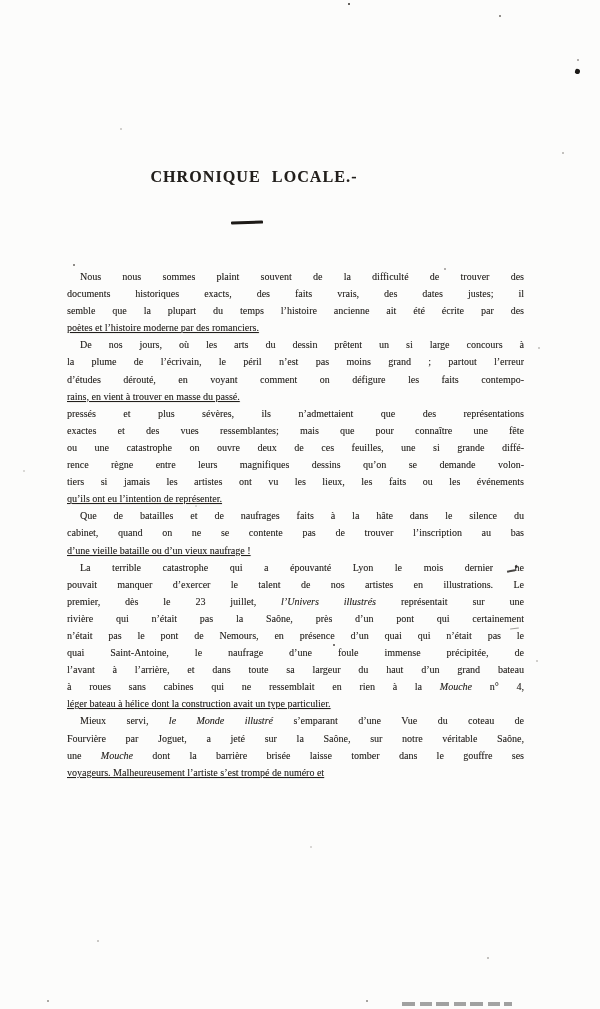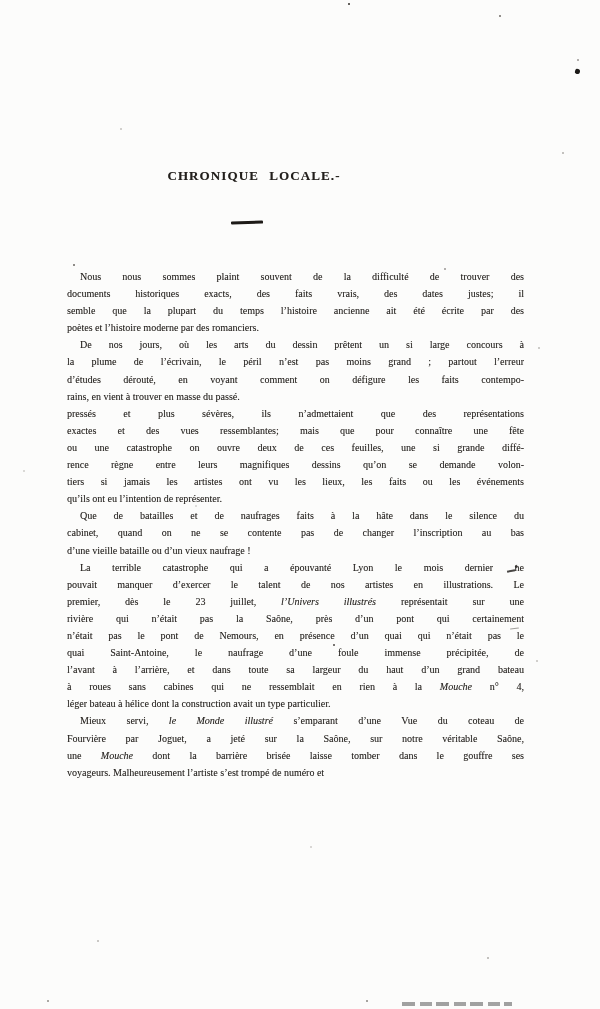--- a/index.html
+++ b/index.html
@@ -8,40 +8,40 @@
   .page {
     position:relative; width:600px; height:1009px;
     background: var(--paper);
     overflow:hidden;
     font-family:"Liberation Serif","DejaVu Serif",serif;
     color: var(--ink);
   }
   .title {
     position:absolute; left:0; top:168px; width:508px;
     text-align:center;
-    font-size:13px; font-weight:700; letter-spacing:1.1px; word-spacing:6px;
+    font-size:16px; font-weight:700; letter-spacing:1.1px; word-spacing:6px;
     color:var(--ink);
     text-shadow:0.2px 0.2px 0 rgba(30,25,20,.4);
   }
   .title-rule {
     position:absolute; left:231px; top:221px; width:32px; height:2.6px;
     background:#1d1a17; border-radius:1px; transform:rotate(-1.5deg);
   }
   .body-text {
     position:absolute; left:67px; top:268px; width:457px;
     font-size:10px; line-height:17.1px;
     text-shadow:0.2px 0.2px 0 rgba(30,25,20,.32);
   }
   .para { margin:0; }
   .tline {
     text-align:justify; text-align-last:justify;
     height:17.1px; overflow:hidden; white-space:normal;
   }
   .tline.firstline { text-indent:13px; }
-  .tline.lastline { text-align-last:left; }
+  .tline.lastline { text-align-last:left;text-decoration:underline; }
   .it { font-style:italic; }
   
   .specks {
     position:absolute; left:0; top:0; width:2px; height:2px; background:transparent;
     box-shadow:
       348px 3px 0 0 rgba(50,45,40,.75),
       499px 15px 0 0 rgba(60,55,50,.55),
       120px 128px 0 0 rgba(120,115,110,.32),
       562px 152px 0 0 rgba(110,105,100,.4),
       577px 59px 0 0 rgba(90,85,80,.45),
@@ -103,21 +103,21 @@
       <div class="para">
         <div class="tline"><span>pressés et plus sévères, ils n’admettaient que des représentations</span></div>
         <div class="tline"><span>exactes et des vues ressemblantes; mais que pour connaître une fête</span></div>
         <div class="tline"><span>ou une catastrophe on ouvre deux de ces feuilles, une si grande diffé-</span></div>
         <div class="tline"><span>rence règne entre leurs magnifiques dessins qu’on se demande volon-</span></div>
         <div class="tline"><span>tiers si jamais les artistes ont vu les lieux, les faits ou les événements</span></div>
         <div class="tline lastline"><span>qu’ils ont eu l’intention de représenter.</span></div>
       </div>
       <div class="para">
         <div class="tline firstline"><span>Que de batailles et de naufrages faits à la hâte dans le silence du</span></div>
-        <div class="tline"><span>cabinet, quand on ne se contente pas de changer l’inscription au bas</span></div>
+        <div class="tline"><span>cabinet, quand on ne se contente pas de trouver l’inscription au bas</span></div>
         <div class="tline lastline"><span>d’une vieille bataille ou d’un vieux naufrage !</span></div>
       </div>
       <div class="para">
         <div class="tline firstline"><span>La terrible catastrophe qui a épouvanté Lyon le mois dernier ne</span></div>
         <div class="tline"><span>pouvait manquer d’exercer le talent de nos artistes en illustrations. Le</span></div>
         <div class="tline"><span>premier, dès le 23 juillet, </span><span class="it">l’Univers illustrés</span><span> représentait sur une</span></div>
         <div class="tline"><span>rivière qui n’était pas la Saône, près d’un pont qui certainement</span></div>
         <div class="tline"><span>n’était pas le pont de Nemours, en présence d’un quai qui n’était pas le</span></div>
         <div class="tline"><span>quai Saint-Antoine, le naufrage d’une foule immense précipitée, de</span></div>
         <div class="tline"><span>l’avant à l’arrière, et dans toute sa largeur du haut d’un grand bateau</span></div>

